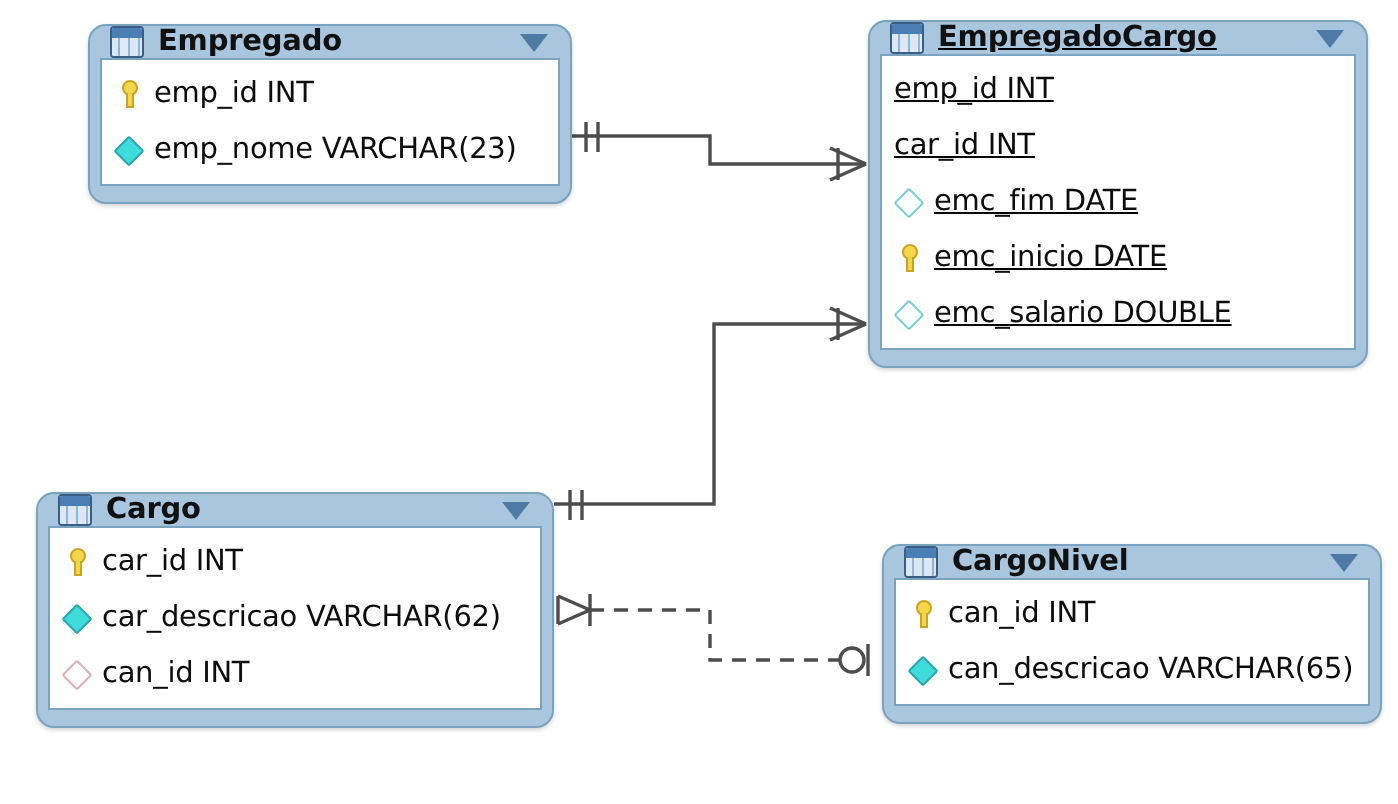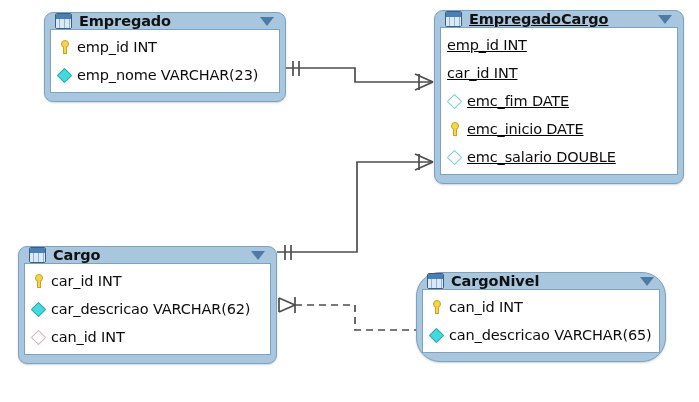--- a/index.html
+++ b/index.html
@@ -210,21 +210,21 @@
       </div>
       <div class="col">
         <span class="col-icon">
             <i class="ic-dia-p"></i>
           </span>
         <span class="col-label">can_id INT</span>
       </div>
     </div>
   </div>
 
-  <div class="tbl" style="left:416px;top:272px;width:250px;border-radius:24px;">
+  <div class="tbl" style="left:441px;top:272px;width:250px;">
     <div class="tbl-header">
       <span class="tbl-icon"></span>
       <span class="tbl-title">CargoNivel</span>
       <span class="tbl-caret"></span>
     </div>
     <div class="tbl-body">
       <div class="col">
         <span class="col-icon">
             <i class="ic-key"></i>
           </span>

